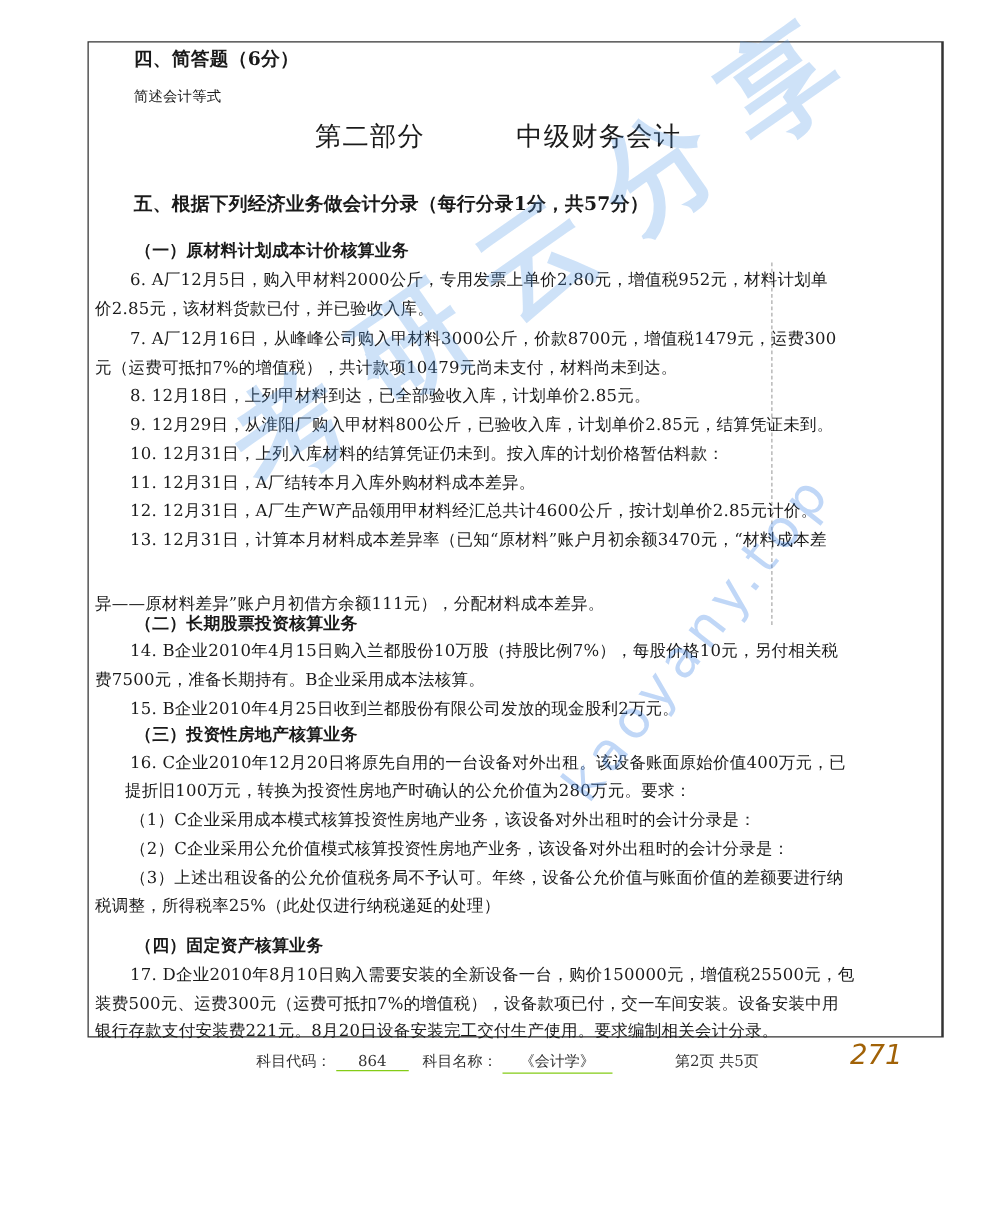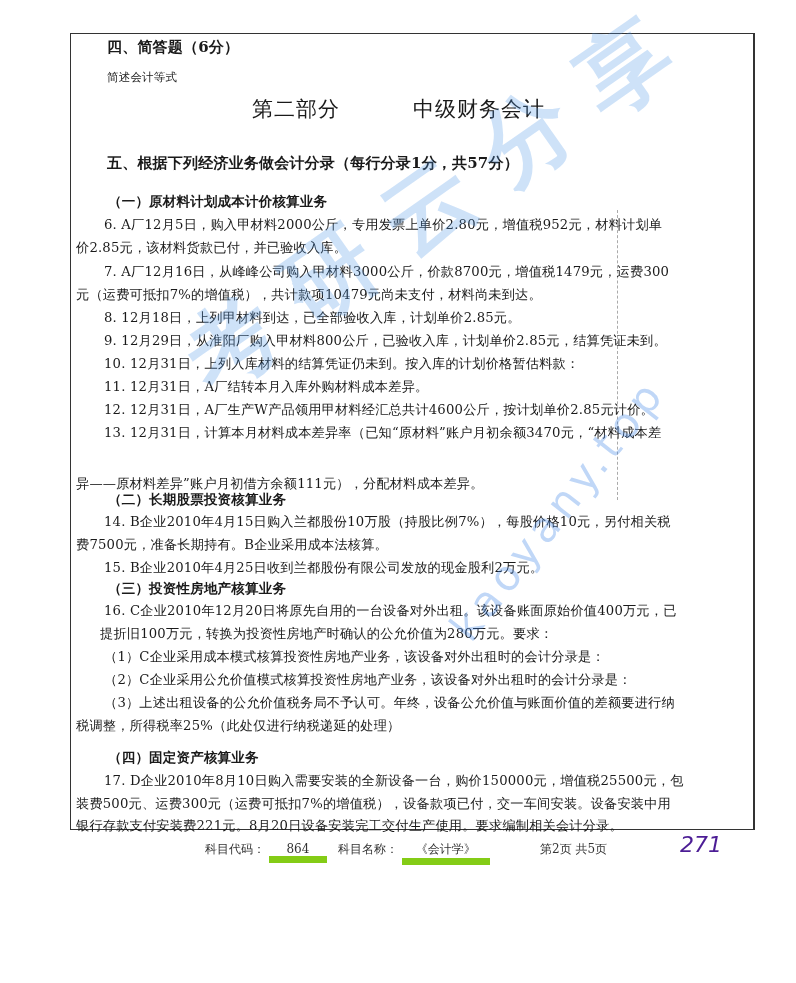--- a/index.html
+++ b/index.html
@@ -12,22 +12,22 @@
       border: 1px solid #333; border-right-width: 2px; box-sizing: border-box;
     }
     .text { position: absolute; font-size: 13.2px; line-height: 22px; white-space: nowrap; letter-spacing: 0.2px; }
     .section-heading { font-size: 15px; font-weight: bold; }
     .sub-heading { font-size: 13.5px; font-weight: bold; }
     .small { font-size: 11.5px; }
     .part-title { font-size: 21px; letter-spacing: 1px; }
     .indent { left: 104px; }
     .flush { left: 76px; }
     .footer { position: absolute; top: 841px; font-size: 12px; color: #333; white-space: nowrap; }
-    .footer .u { display: inline-block; border-bottom: 7px solid #84cc16; text-align: center; }
-    .handnum { position: absolute; left: 680px; top: 832px; font-size: 22px; font-family: "DejaVu Sans", sans-serif; color: #4c1d95; font-style: italic; }
+    .footer .u { display: inline-block; border-bottom: 1px solid #84cc16; text-align: center; }
+    .handnum { position: absolute; left: 680px; top: 832px; font-size: 22px; font-family: "DejaVu Sans", sans-serif; color: #a16207; font-style: italic; }
     .watermark { position: absolute; color: rgba(80,150,230,0.28); font-family: "DejaVu Sans", sans-serif; pointer-events: none; }
     .wm-cn { left: 160px; top: 320px; font-size: 90px; transform: rotate(-35deg); transform-origin: left top; letter-spacing: 30px; font-weight: bold; }
     .wm-url { left: 440px; top: 620px; font-size: 42px; transform: rotate(-52deg); transform-origin: left top; letter-spacing: 6px; color: rgba(60,130,230,0.32); }
     .scan-line { position: absolute; left: 617px; top: 210px; width: 0; height: 290px; border-left: 1px dashed #aaa; }
   </style>
 </head>
 <body>
 
 <div class="page-frame"></div>
 <div class="scan-line"></div>

